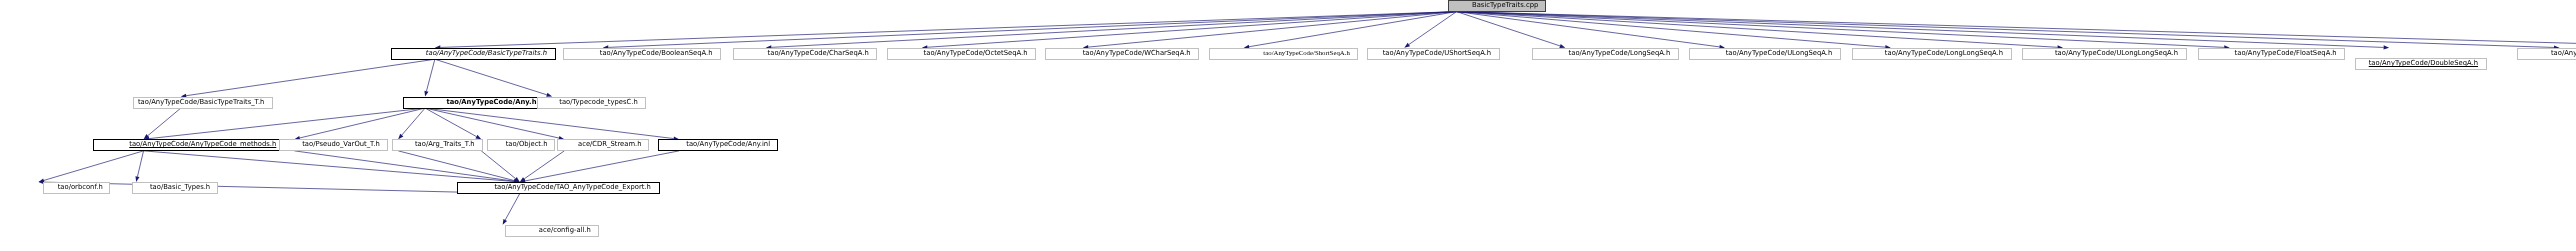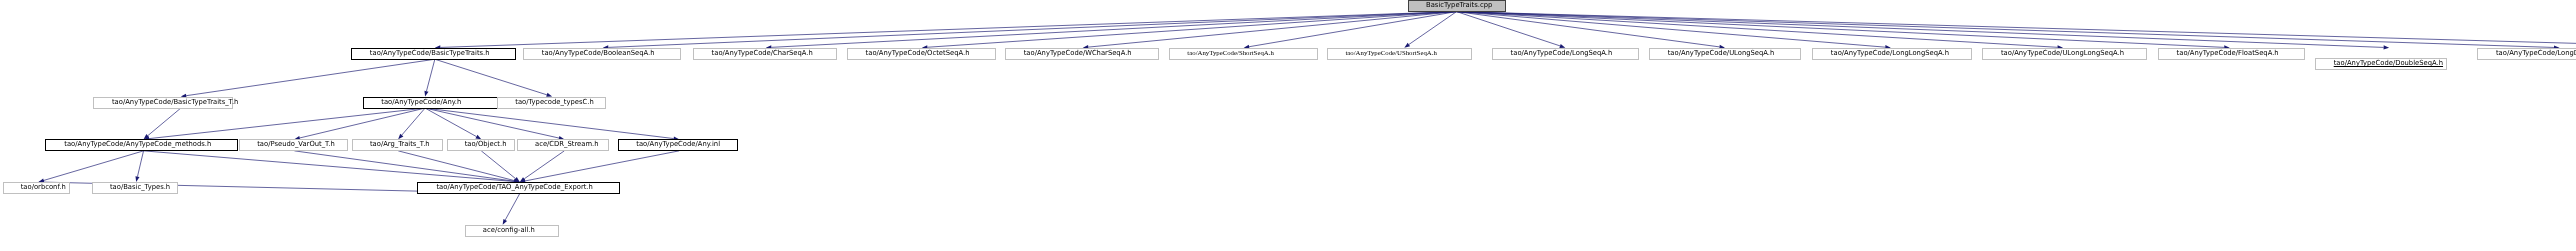--- a/index.html
+++ b/index.html
@@ -23,30 +23,31 @@
     top: 0;
     width: 2576px;
     height: 251px;
     pointer-events: none;
   }
   .node {
     position: absolute;
     box-sizing: border-box;
     display: flex;
     align-items: center;
-    justify-content: flex-start;
+    justify-content: flex-end;
     background: #ffffff;
     border: 0.6px solid #c0c0c0;
     color: #000000;
     font-size: 7px;
     line-height: 1;
     white-space: nowrap;
     letter-spacing: 0px;
     height: 11.6px;
-    padding: 0 16px;
+    padding: 0 6px;
+    margin-left: 40px;
   }
   .node.root {
     background: #c0c0c0;
     border: 0.6px solid #404040;
     font-weight: normal;
   }
   .node.strong {
     border: 0.6px solid #000000;
   }
   .node-label {
@@ -128,39 +129,39 @@
       <polygon points="848,298 857.484985925376,299.61091340407194 856.1809131696988,292.93712930148814" fill="#191970"></polygon>
       <line x1="848" y1="317" x2="68.99738496223038" y2="298.216942023201" stroke="#191970" stroke-width="1.1"></line>
       <polygon points="60,298 68.9154290867989,301.61595412004357 69.07934083766187,294.81792992635843" fill="#191970"></polygon>
       <line x1="848" y1="317" x2="824.3313293097344" y2="360.11079304298363" stroke="#191970" stroke-width="1.1"></line>
       <polygon points="820,368 827.3116963823851,361.74707300443885 821.3509622370838,358.4745130815284" fill="#191970"></polygon>
     </svg>
   <div id="node-layer">
       <div class="node root" style="left: 1408px; top: 0px; width: 98px;">
         <span class="node-label">BasicTypeTraits.cpp</span>
       </div>
-      <div class="node strong" style="left: 351px; top: 48px; width: 165px;">
+      <div class="node strong" style="left: 351px; top: 48px; width: 165px; font-style: italic;">
         <span class="node-label">tao/AnyTypeCode/BasicTypeTraits.h</span>
       </div>
       <div class="node" style="left: 523px; top: 48px; width: 158px;">
         <span class="node-label">tao/AnyTypeCode/BooleanSeqA.h</span>
       </div>
       <div class="node" style="left: 693px; top: 48px; width: 144px;">
         <span class="node-label">tao/AnyTypeCode/CharSeqA.h</span>
       </div>
       <div class="node" style="left: 847px; top: 48px; width: 149px;">
         <span class="node-label">tao/AnyTypeCode/OctetSeqA.h</span>
       </div>
       <div class="node" style="left: 1005px; top: 48px; width: 154px;">
         <span class="node-label">tao/AnyTypeCode/WCharSeqA.h</span>
       </div>
       <div class="node" style="left: 1169px; top: 48px; width: 149px; font-family: Liberation Serif, serif;">
         <span class="node-label">tao/AnyTypeCode/ShortSeqA.h</span>
       </div>
-      <div class="node" style="left: 1327px; top: 48px; width: 145px; font-family: Liberation Serif, serif;">
+      <div class="node" style="left: 1327px; top: 48px; width: 133px;">
         <span class="node-label">tao/AnyTypeCode/UShortSeqA.h</span>
       </div>
       <div class="node" style="left: 1492px; top: 48px; width: 147px;">
         <span class="node-label">tao/AnyTypeCode/LongSeqA.h</span>
       </div>
       <div class="node" style="left: 1649px; top: 48px; width: 152px;">
         <span class="node-label">tao/AnyTypeCode/ULongSeqA.h</span>
       </div>
       <div class="node" style="left: 1812px; top: 48px; width: 160px;">
         <span class="node-label">tao/AnyTypeCode/LongLongSeqA.h</span>
@@ -173,27 +174,27 @@
       </div>
       <div class="node" style="left: 2315px; top: 58px; width: 132px; text-decoration: underline;">
         <span class="node-label">tao/AnyTypeCode/DoubleSeqA.h</span>
       </div>
       <div class="node" style="left: 2477px; top: 48px; width: 169px;">
         <span class="node-label">tao/AnyTypeCode/LongDoubleSeqA.h</span>
       </div>
       <div class="node" style="left: 93px; top: 97px; width: 140px;">
         <span class="node-label">tao/AnyTypeCode/BasicTypeTraits_T.h</span>
       </div>
-      <div class="node strong" style="left: 363px; top: 97px; width: 142px;">
+      <div class="node strong" style="left: 363px; top: 97px; width: 142px; font-weight: bold;">
         <span class="node-label">tao/AnyTypeCode/Any.h</span>
       </div>
       <div class="node" style="left: 497px; top: 97px; width: 109px;">
         <span class="node-label">tao/Typecode_typesC.h</span>
       </div>
-      <div class="node strong" style="left: 45px; top: 139px; width: 193px;">
+      <div class="node strong" style="left: 53px; top: 139px; width: 193px; text-decoration: underline;">
         <span class="node-label">tao/AnyTypeCode/AnyTypeCode_methods.h</span>
       </div>
       <div class="node" style="left: 239px; top: 139px; width: 109px;">
         <span class="node-label">tao/Pseudo_VarOut_T.h</span>
       </div>
       <div class="node" style="left: 352px; top: 139px; width: 91px;">
         <span class="node-label">tao/Arg_Traits_T.h</span>
       </div>
       <div class="node" style="left: 447px; top: 139px; width: 68px;">
         <span class="node-label">tao/Object.h</span>

